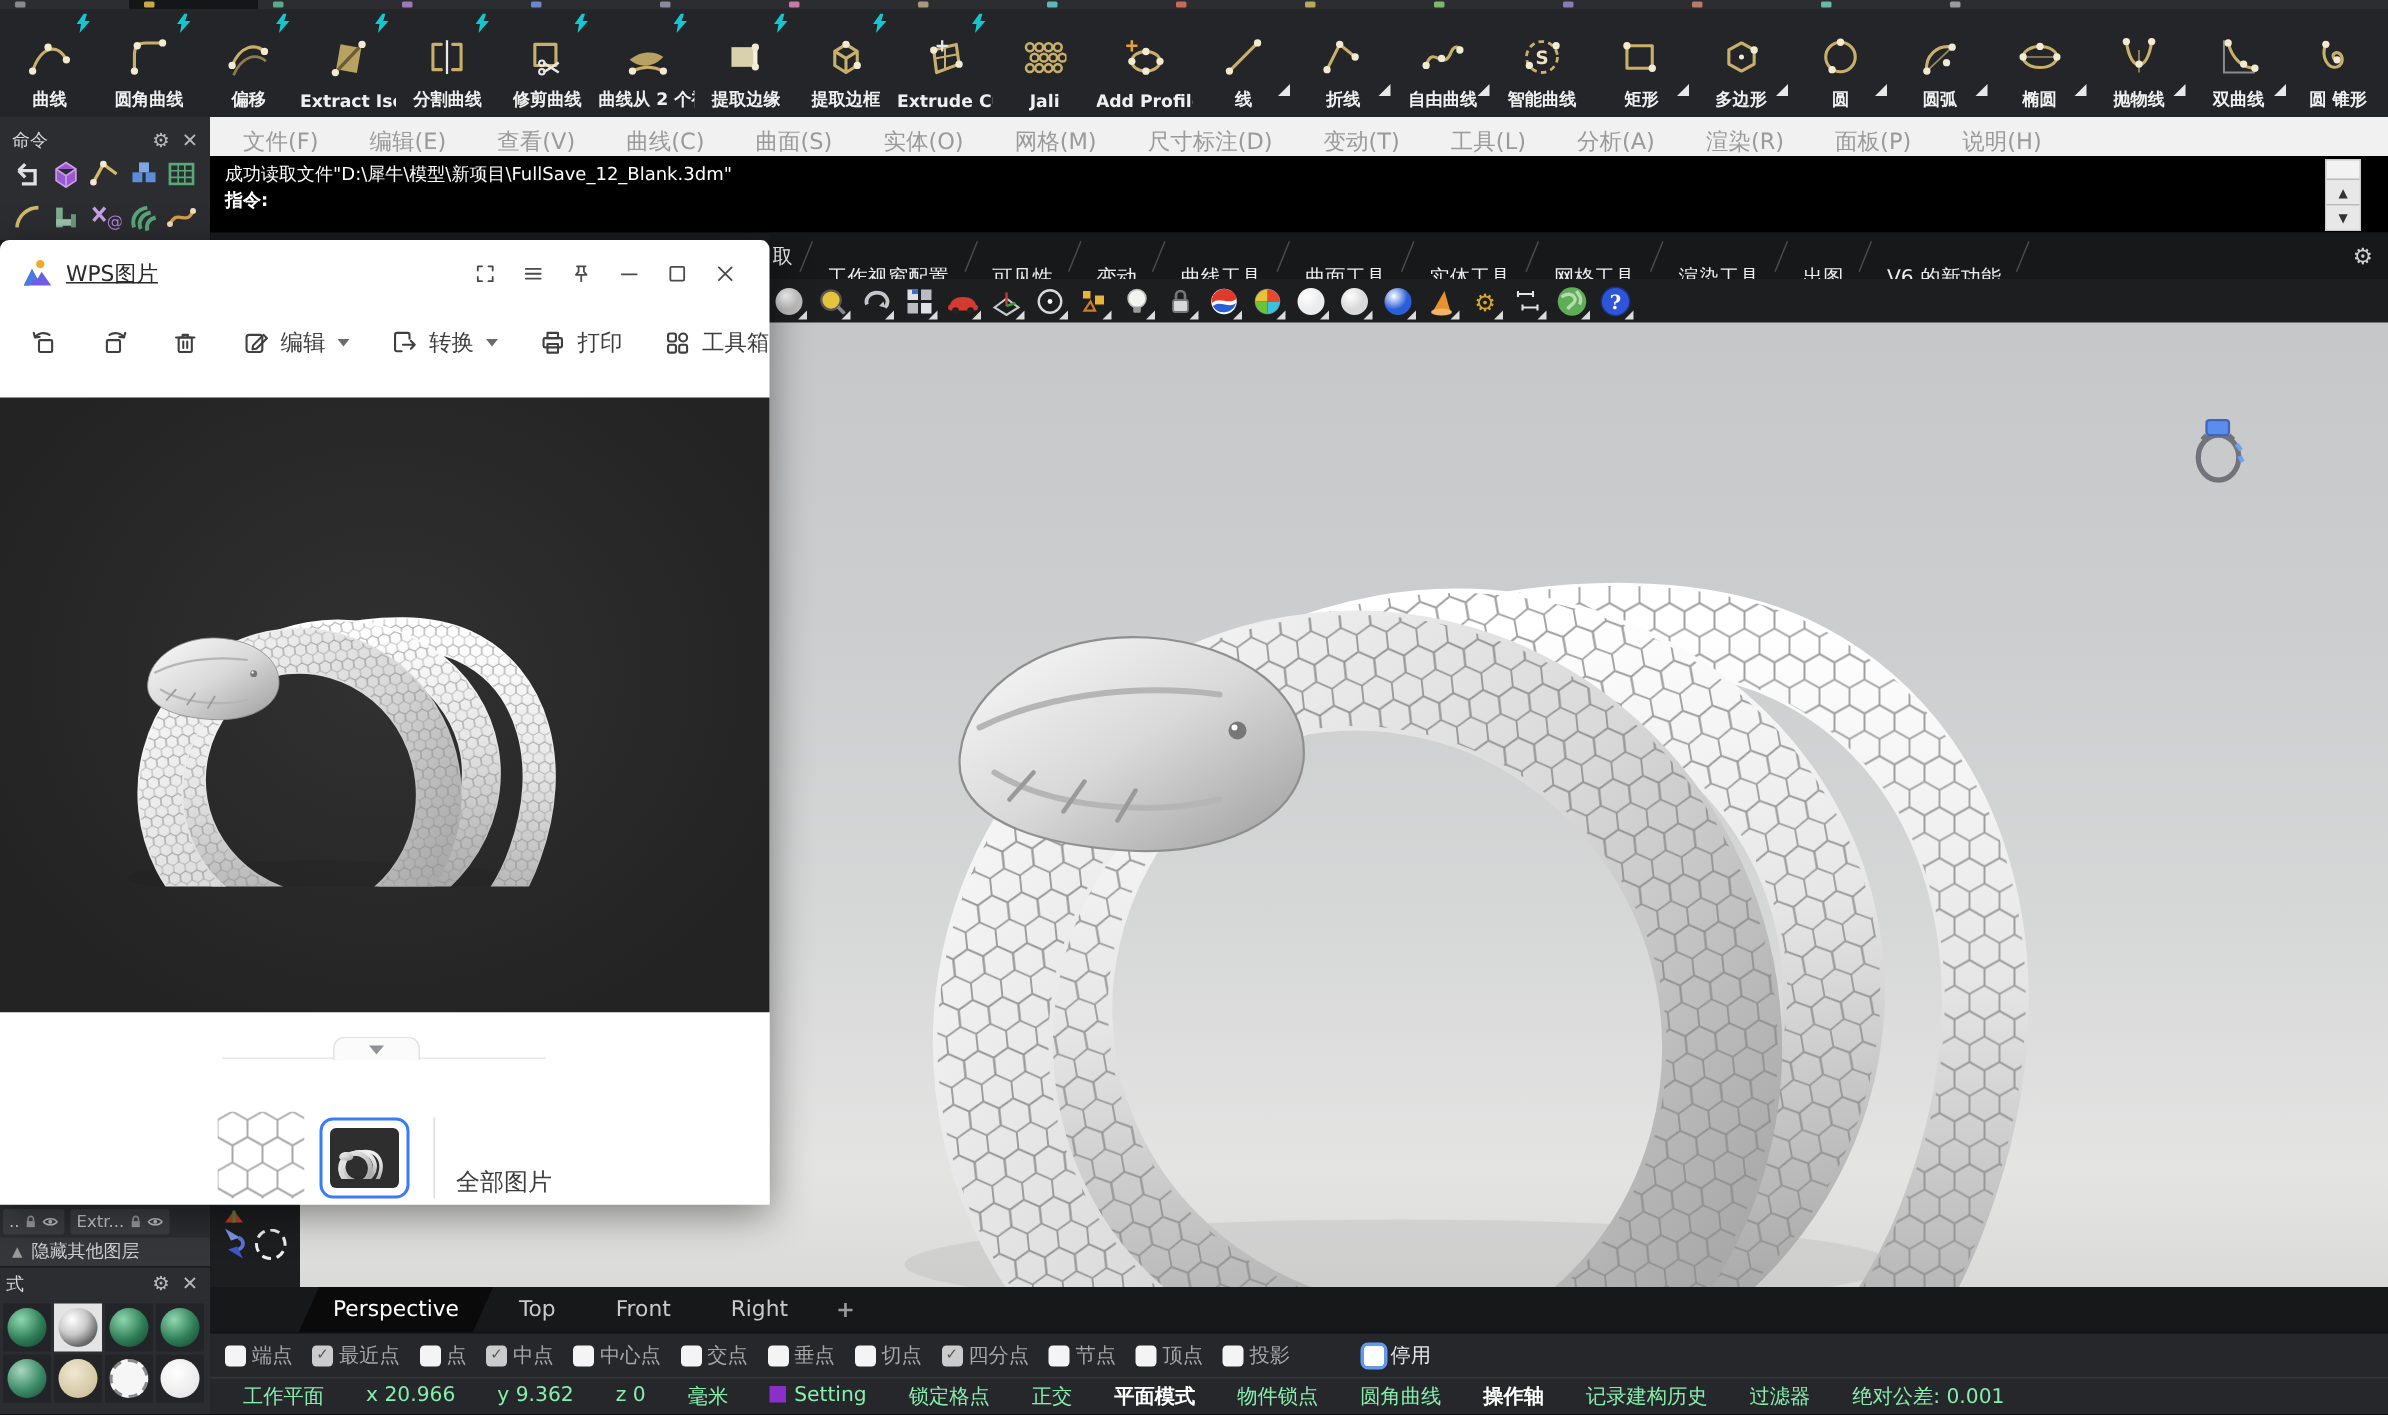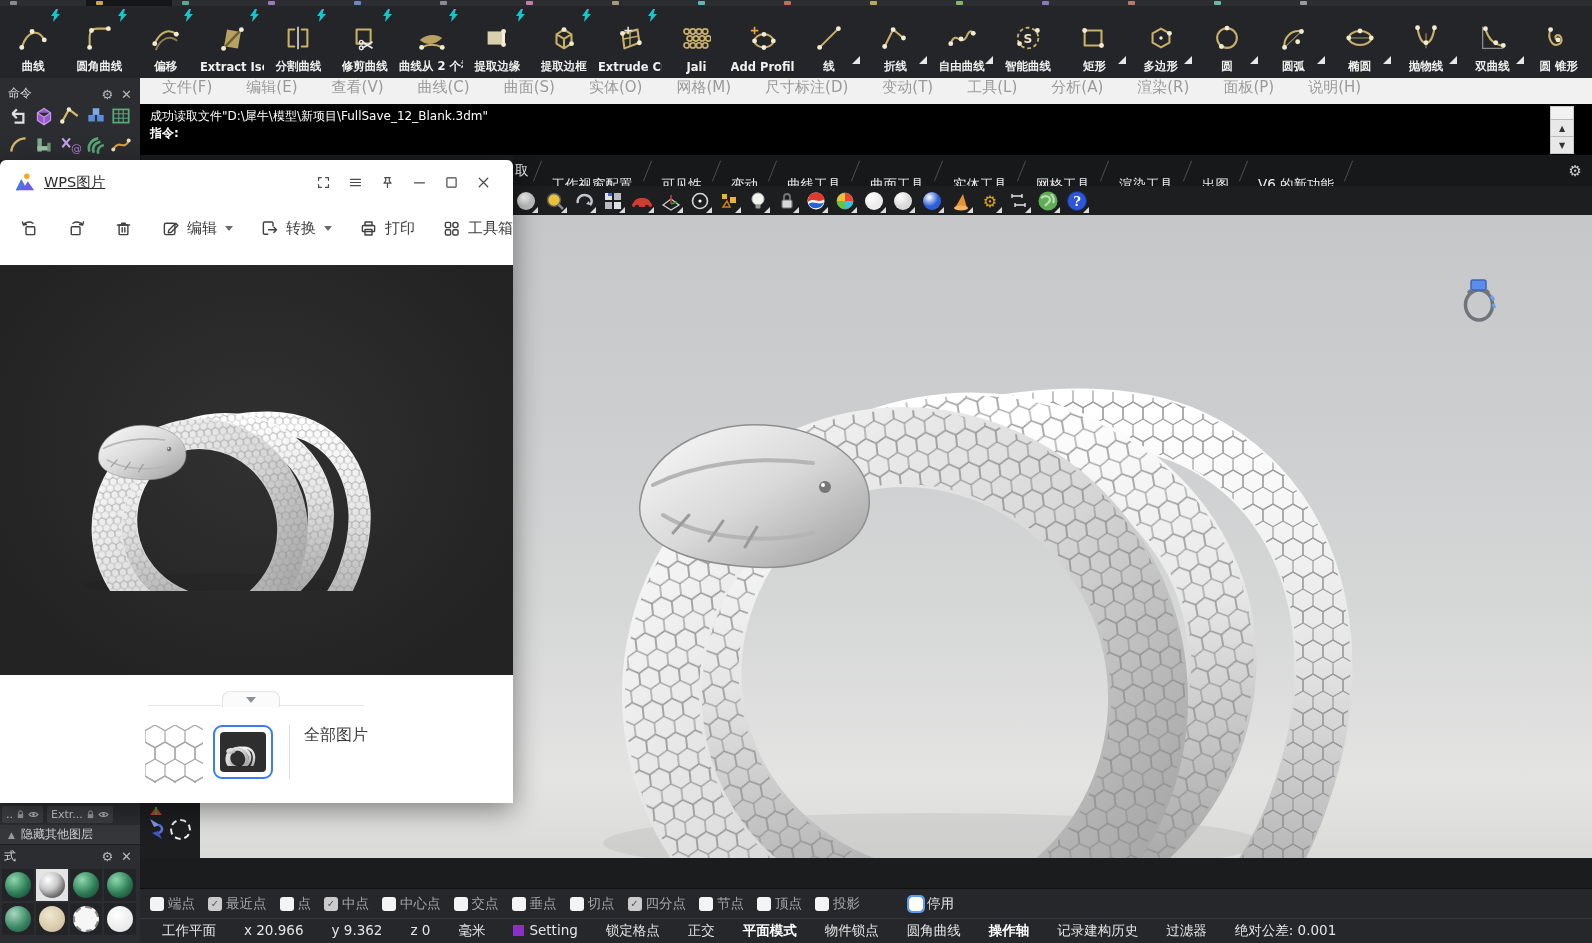--- a/index.html
+++ b/index.html
@@ -24,21 +24,21 @@
 
   
   #cmd-panel{left:0;top:78px;width:140px;height:82px;background:#2b2d30;border-right:1px solid #151618;}
   #cmd-panel .hdr{display:flex;align-items:flex-end;height:24px;padding:0 8px;color:#d6d6d6;font-size:12px;}
   #cmd-panel .hdr .sp{flex:1;}
   #cmd-panel .hdr .g{color:#b9b9b9;font-size:13px;margin-left:8px;cursor:default;}
   #cmd-grid{display:grid;grid-template-columns:repeat(5,1fr);padding:1px 6px;row-gap:3px;}
   #cmd-grid .ci{display:flex;align-items:center;justify-content:center;height:26px;}
 
   
-  #menubar{left:140px;top:78px;width:1452px;height:26px;background:#f1f1f1;display:flex;align-items:flex-start;gap:34px;padding-left:22px;box-sizing:border-box;}
+  #menubar{left:140px;top:78px;width:1452px;height:26px;background:#f1f1f1;display:flex;align-items:flex-end;gap:34px;padding-left:22px;box-sizing:border-box;}
   #menubar .mi{color:#9a9a9a;font-size:15px;white-space:nowrap;}
 
   
   #cmdline{left:140px;top:104px;width:1452px;height:51px;background:#000;color:#fff;box-sizing:border-box;padding:4px 10px;}
   #cmdline .l1{font-size:12px;line-height:17px;}
   #cmdline .l2{font-size:12px;line-height:17px;font-weight:700;}
   #cmd-scroll{position:absolute;right:18px;top:2px;width:22px;height:46px;background:#f2f2f2;border:1px solid #c9c9c9;display:flex;flex-direction:column;justify-content:flex-end;}
   #cmd-scroll .sb{height:16px;background:#e8e8e8;border-top:1px solid #bbb;display:flex;align-items:center;justify-content:center;font-size:8px;color:#333;}
 
   
@@ -71,21 +71,21 @@
   #osnap{left:140px;top:888px;width:1452px;height:30px;background:#26272a;display:flex;align-items:center;gap:13px;padding-left:10px;box-sizing:border-box;border-top:1px solid #101113;}
   .os{display:flex;align-items:center;gap:4px;color:#a6a6a6;font-size:13.5px;white-space:nowrap;}
   .cb{width:14px;height:14px;border-radius:3px;background:#f4f4f4;display:flex;align-items:center;justify-content:center;font-size:10px;color:#555;}
   .cb.checked{background:#cbcbcb;}
   .cb.blue{outline:2px solid #5a9cf8;outline-offset:0;background:#fff;}
   #os-disable{margin-left:36px;}
   #os-disable{color:#e6e6e6;}
 
   
   #statusbar{left:140px;top:918px;width:1452px;height:25px;background:#26272a;display:flex;align-items:flex-start;gap:0;padding:3px 0 0 8px;box-sizing:border-box;border-top:1px solid #35363a;}
-  .st{color:#e5e5e5;font-size:13.5px;white-space:nowrap;padding:0 14px;}
+  .st{color:#86efac;font-size:13.5px;white-space:nowrap;padding:0 14px;}
   .st.bold{color:#ffffff;font-weight:700;}
   .st .sw{display:inline-block;width:11px;height:11px;margin-right:5px;vertical-align:-1px;}
 
   
   #panels-bl{left:0;top:803px;width:140px;height:140px;background:#2b2d30;overflow:hidden;}
   #layer-chips{display:flex;gap:4px;padding:3px 2px 2px 2px;}
   .chip{background:#3c3e42;border-radius:2px;height:17px;display:flex;align-items:center;gap:3px;padding:0 4px;color:#c8c8c8;font-size:11px;}
   #hide-layers{background:#35373b;height:19px;display:flex;align-items:center;gap:6px;color:#d0d0d0;font-size:12px;padding-left:8px;}
   #mode-panel .hdr{display:flex;align-items:center;height:22px;padding:0 8px 0 4px;color:#d6d6d6;font-size:12px;border-top:1px solid #1b1c1e;background:#2b2d30;}
   #mode-panel .hdr .sp{flex:1;}
@@ -113,21 +113,21 @@
   #wps-title .wbtn{width:32px;height:30px;display:flex;align-items:center;justify-content:center;}
   #wps-toolbar{height:47px;display:flex;align-items:center;padding:0 6px;}
   .wtool{display:flex;align-items:center;gap:6px;padding:0 13px;height:34px;color:#3d3d3d;font-size:15px;white-space:nowrap;}
   .wcaret{width:0;height:0;border-left:4.5px solid transparent;border-right:4.5px solid transparent;border-top:5.5px solid #6b6b6b;margin-left:2px;}
   #wps-image{position:absolute;left:0;top:105px;width:513px;height:410px;background:radial-gradient(ellipse at 50% 45%,#313131,#232323 80%);overflow:hidden;}
   #ring-small{position:absolute;left:50px;top:80px;width:412px;height:246px;}
   #wps-bottom{position:absolute;left:0;top:515px;width:513px;height:128px;background:#fff;}
   #collapse-line{position:absolute;left:148px;top:30px;width:216px;height:1px;background:#e7e7e7;}
   #collapse-tab{position:absolute;left:222px;top:16px;width:56px;height:15px;background:#fbfbfc;border:1px solid #e3e3e5;border-bottom:none;border-radius:8px 8px 0 0;display:flex;align-items:center;justify-content:center;}
   #collapse-tab .c{width:0;height:0;border-left:5px solid transparent;border-right:5px solid transparent;border-top:6px solid #8f9296;}
-  #thumb-row{position:absolute;left:145px;top:50px;display:flex;align-items:flex-start;}
+  #thumb-row{position:absolute;left:145px;top:66px;display:flex;align-items:flex-end;}
   #thumb-hex{width:58px;height:58px;}
   #thumb-ring{width:56px;height:50px;background:#fff;border:2px solid #3b7bf6;border-radius:9px;margin-left:10px;display:flex;align-items:center;justify-content:center;}
   #thumb-ring .inner{width:46px;height:40px;background:#2e2e2e;border-radius:4px;display:flex;align-items:center;justify-content:center;overflow:hidden;}
   #thumb-divider{width:1px;height:54px;background:#ddd;margin:0 14px 0 16px;}
   #gallery-label{font-size:16px;color:#3d3d3d;}
 
   svg{display:block;}
 </style>
 </head>
 <body>
@@ -916,20 +916,35 @@
           <div class="sph-cell">
             <div class="sph dashed"></div>
           </div>
           <div class="sph-cell">
             <div class="sph white"></div>
           </div>
         </div>
     </div>
   </div>
 
+  <div id="vp-tabs" class="abs">
+      <div class="vtab active">
+        <span>Perspective</span>
+      </div>
+      <div class="vtab">
+        <span>Top</span>
+      </div>
+      <div class="vtab">
+        <span>Front</span>
+      </div>
+      <div class="vtab">
+        <span>Right</span>
+      </div>
+      <div class="vtab-add">+</div>
+    </div>
 
   <div id="osnap" class="abs">
       <label class="os">
         <span class="cb"></span>
         <span>端点</span>
       </label>
       <label class="os">
         <span class="cb checked">✓</span>
         <span>最近点</span>
       </label>

